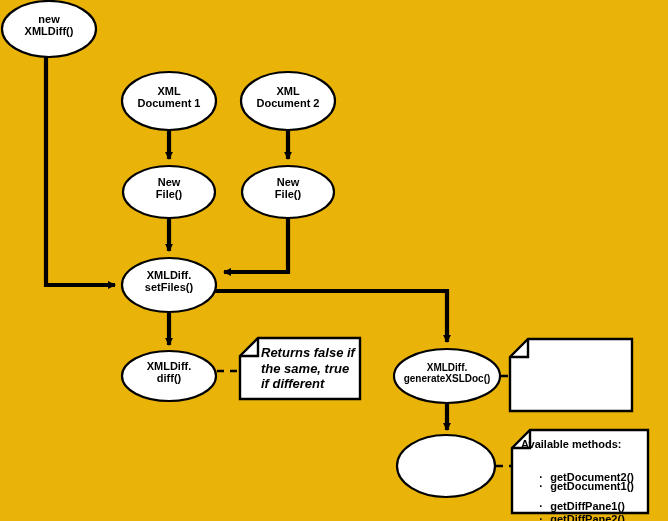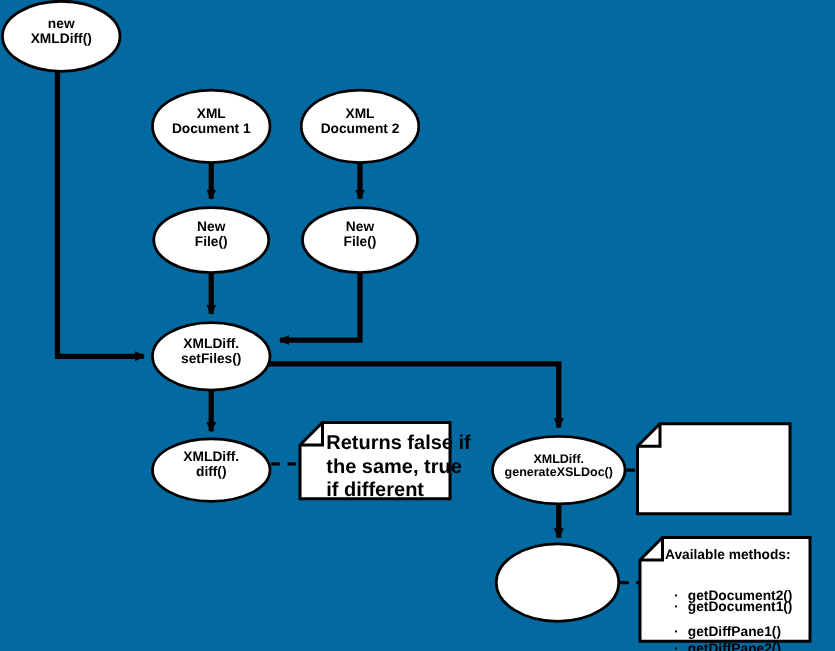--- a/index.html
+++ b/index.html
@@ -4,21 +4,21 @@
 <style>
   html, body {
     margin: 0;
     padding: 0;
     background: #ffffff;
   }
   #canvas {
     position: relative;
     width: 668px;
     height: 521px;
-    background: #0369a1;
+    background: #eab308;
     font-family: "Liberation Sans", "DejaVu Sans", sans-serif;
     overflow: hidden;
   }
   #diagram-svg {
     position: absolute;
     left: 0;
     top: 0;
     width: 668px;
     height: 521px;
   }
@@ -130,26 +130,26 @@
   <div class="node-label" style="left:122px; top:269px; width:94px; font-size:11px;">XMLDiff.
 setFiles()</div>
 
   <div class="node-label" style="left:122px; top:360px; width:94px; font-size:11px;">XMLDiff.
 diff()</div>
 
   <div class="node-label" style="left:394px; top:362px; width:106px; font-size:10px;">XMLDiff.
 generateXSLDoc()</div>
 
 
-  <div class="note-text" style="left:261px; top:345px; width:96px; font-size:16px;">Returns false if
+  <div class="note-text" style="left:261px; top:345px; width:96px; font-size:13px;font-style:italic;">Returns false if
 the same, true
 if different</div>
 
 
-  <div class="note-list" style="left:532px; top:438px; width:110px; font-size:11px;">Available methods:</div>
+  <div class="note-list" style="left:521px; top:438px; width:110px; font-size:11px;">Available methods:</div>
 
   <div class="note-list" style="left:527px; top:467px; width:118px; font-size:11px;">
     <span style="display:inline-block; width:11px;">·</span><span>getDocument1()</span>
   </div>
 
   <div class="note-list" style="left:527px; top:458px; width:118px; font-size:11px;">
     <span style="display:inline-block; width:11px;">·</span><span>getDocument2()</span>
   </div>
 
   <div class="note-list" style="left:527px; top:487px; width:118px; font-size:11px;">

